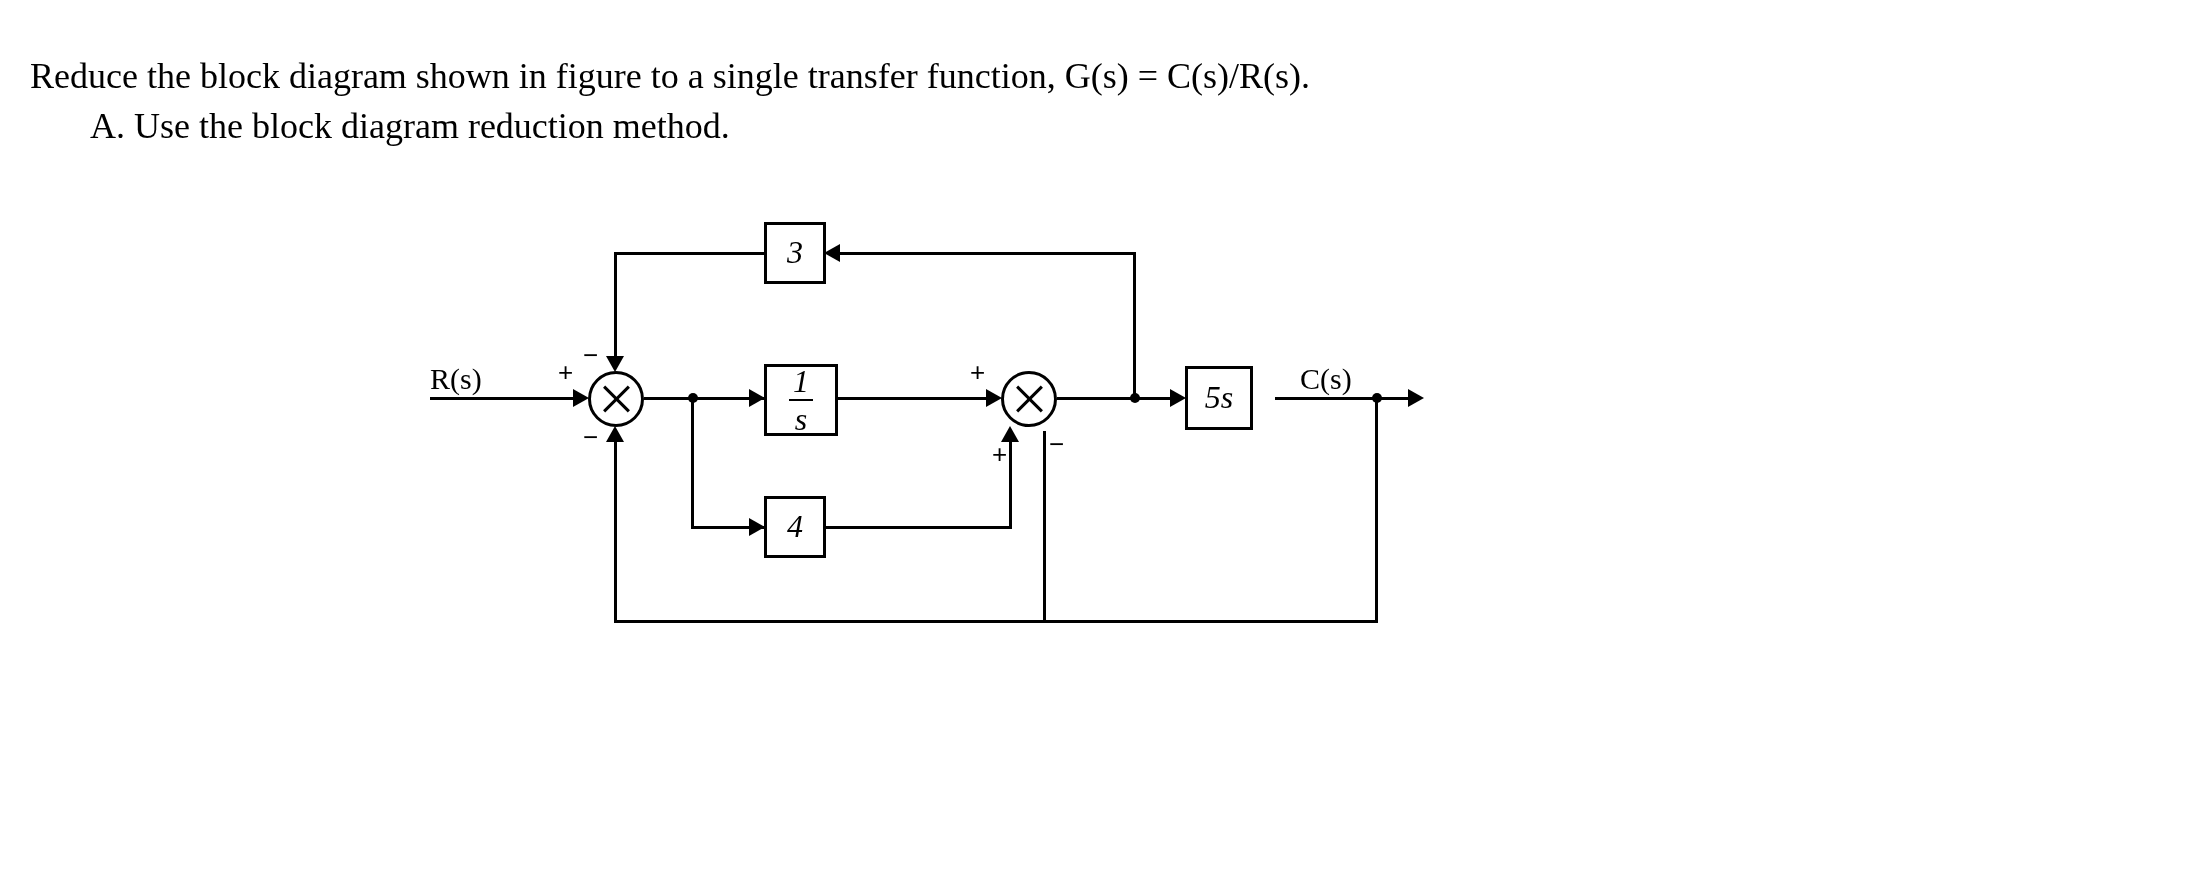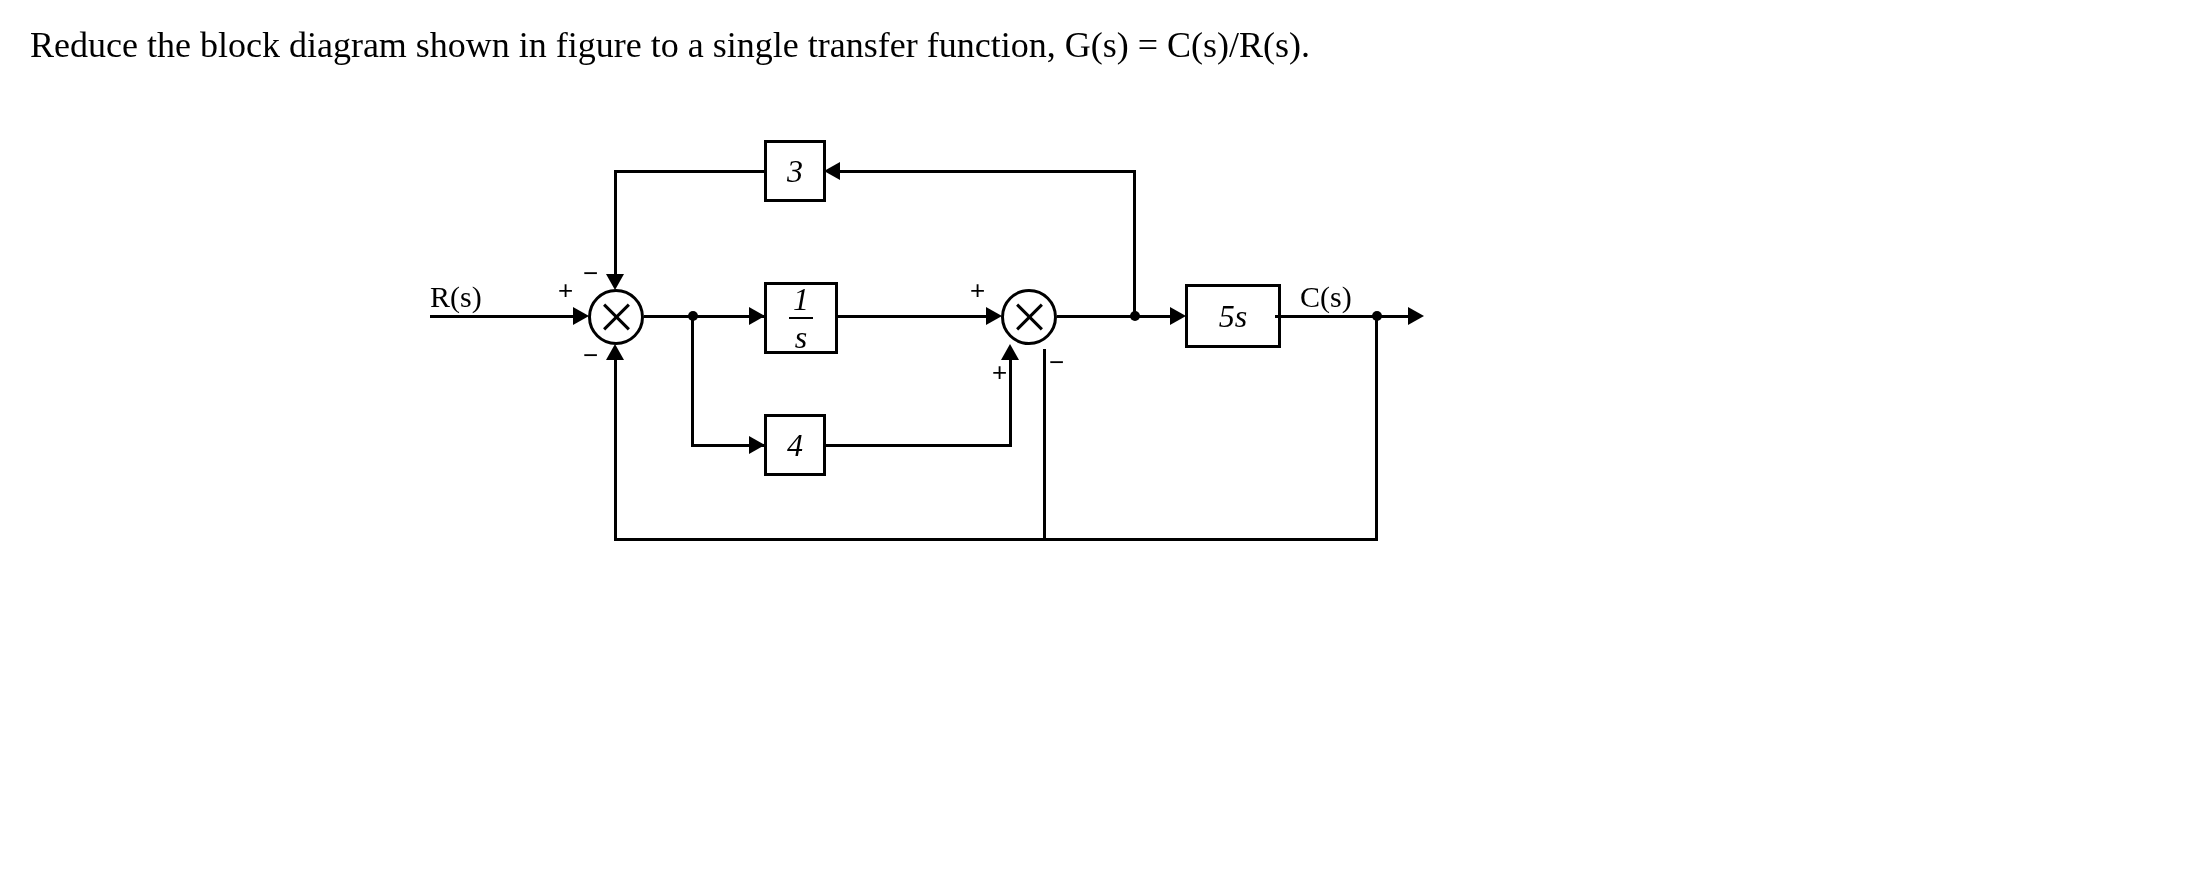--- a/index.html
+++ b/index.html
@@ -3,21 +3,21 @@
   <meta charset="utf-8">
   <style>
     * { margin: 0; padding: 0; box-sizing: border-box; }
     body {
       font-family: 'Times New Roman', Times, serif;
       background: #fff;
       padding: 20px 30px;
       font-size: 36px;
       color: #000;
     }
-    .problem-text { line-height: 1.4; margin-bottom: 40px; }
+    .problem-text { line-height: 1.4; margin-bottom: 40px; margin-top: 31px; }
     .main-q { }
     .sub-q { margin-left: 60px; }
     .diagram-area {
       position: relative;
       width: 1100px;
       height: 500px;
       margin-left: 400px;
     }
     .block {
       position: absolute;
@@ -75,20 +75,21 @@
     .fraction { display: inline-flex; flex-direction: column; align-items: center; font-style: italic; line-height: 1; }
     .fraction .num { padding: 0 4px 2px; }
     .fraction .bar { width: 100%; height: 2px; background: #000; }
     .fraction .den { padding: 2px 4px 0; }
   </style>
 </head>
 <body>
 
 <div class="problem-text">
   <div class="main-q">Reduce the block diagram shown in figure to a single transfer function, G(s) = C(s)/R(s).</div>
+  <div class="sub-q">A. Use the block diagram reduction method.</div>
 </div>
 
 <div class="diagram-area">
 
   <div class="label" style="left:0px; top:170px;">R(s)</div>
 
   <div class="line-h" style="left:0px; top:205px; width:145px;"></div>
   <div class="arrow-r" style="left:143px; top:197px;"></div>
 
   <div class="summing" style="left:158px; top:179px;"></div>
@@ -112,21 +113,21 @@
   <div class="arrow-r" style="left:556px; top:197px;"></div>
 
   <div class="summing" style="left:571px; top:179px;"></div>
   <div class="sign" style="left:540px; top:165px;">+</div>
   <div class="sign" style="left:562px; top:247px;">+</div>
   <div class="sign minus-big" style="left:619px; top:237px;">−</div>
 
   <div class="line-h" style="left:627px; top:205px; width:115px;"></div>
   <div class="arrow-r" style="left:740px; top:197px;"></div>
 
-  <div class="block" style="left:755px; top:174px; width:96px; height:64px;">5s</div>
+  <div class="block" style="left:755px; top:174px; width:68px; height:64px;">5s</div>
 
   <div class="label" style="left:870px; top:170px;">C(s)</div>
 
   <div class="line-h" style="left:845px; top:205px; width:135px;"></div>
   <div class="arrow-r" style="left:978px; top:197px;"></div>
   <div class="node-dot" style="left:942px; top:201px;"></div>
 
   <div class="node-dot" style="left:700px; top:201px;"></div>
   <div class="line-v" style="left:703px; top:60px; height:148px;"></div>
   <div class="line-h" style="left:408px; top:60px; width:298px;"></div>

